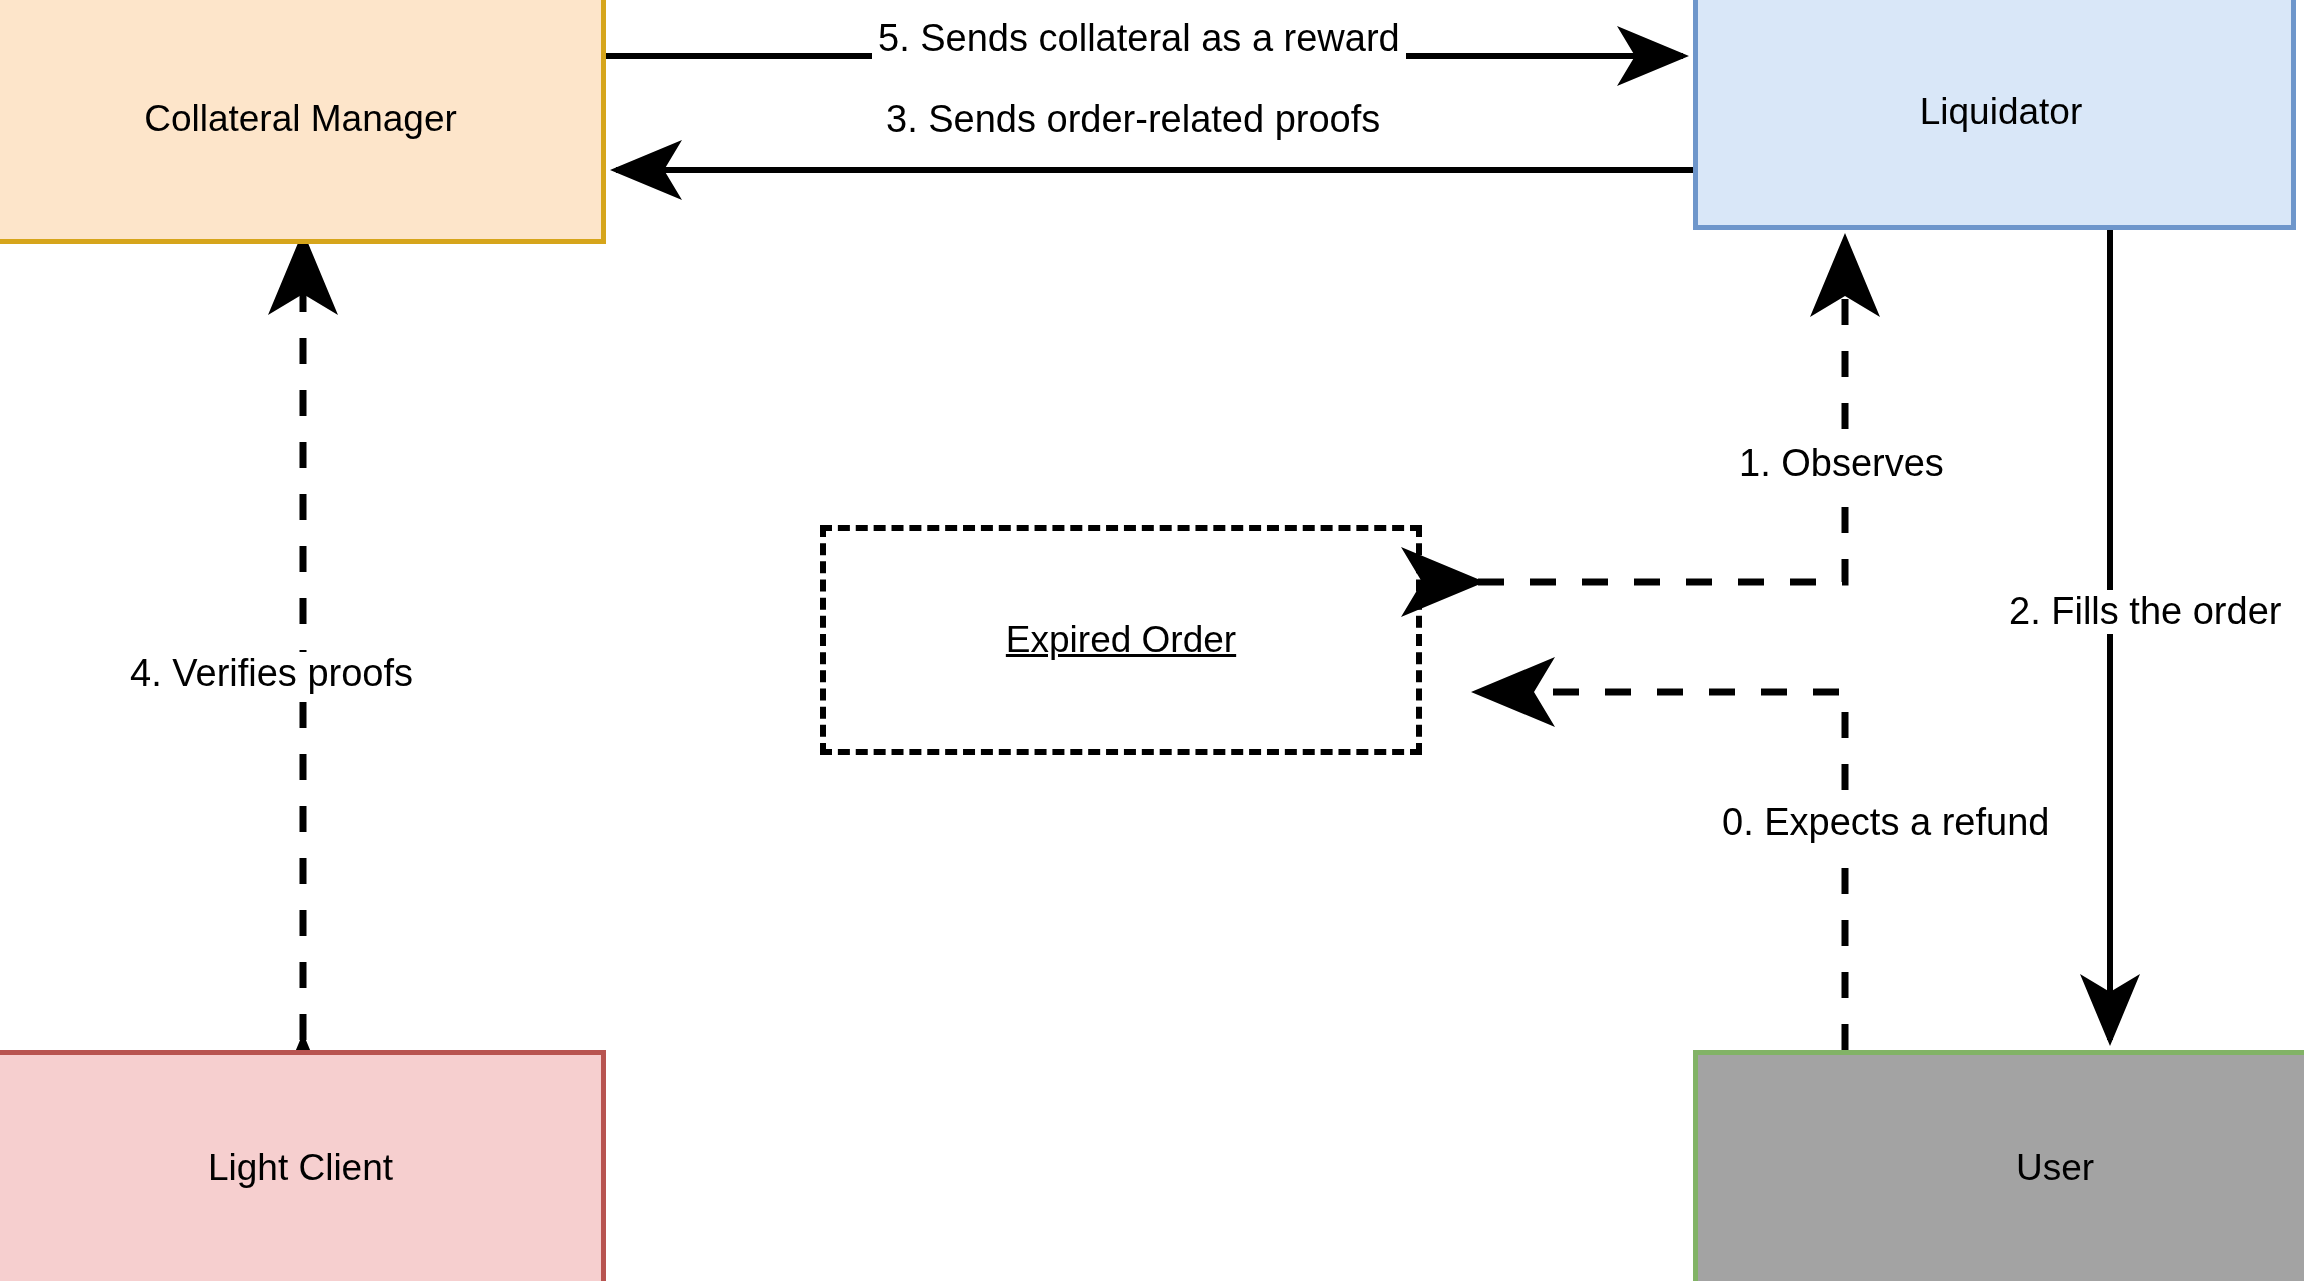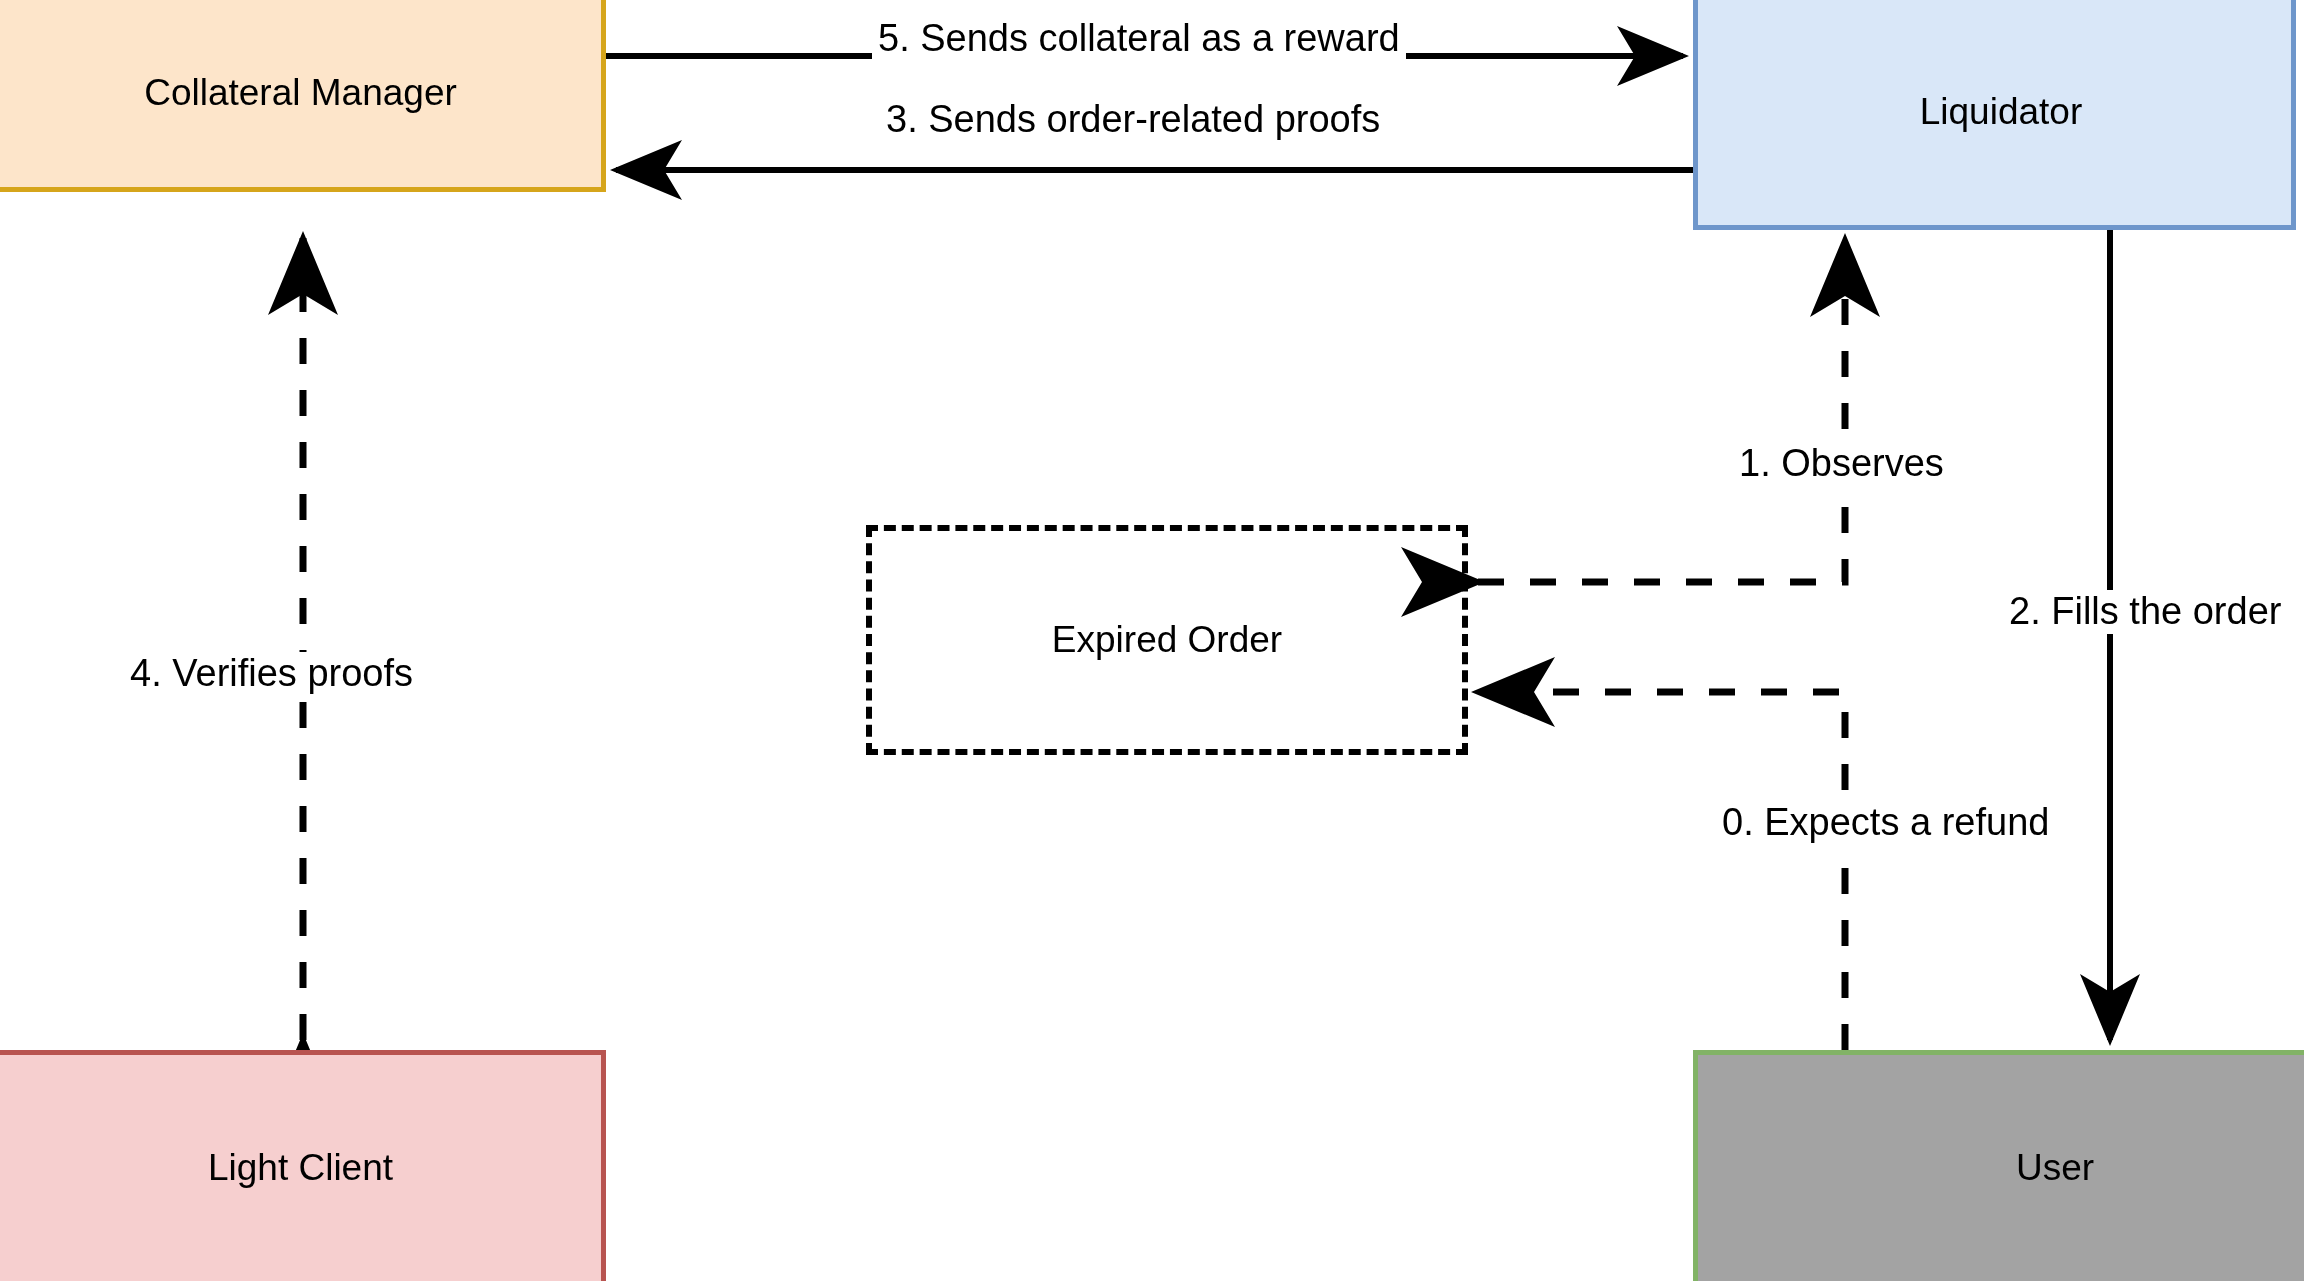--- a/index.html
+++ b/index.html
@@ -23,38 +23,39 @@
     justify-content: center;
     text-align: center;
   }
   .node-label {
     font-size: 37px;
     color: #000000;
     line-height: 1.2;
     white-space: nowrap;
   }
   #node-collateral-manager {
-    left: 0px;  top: 0px;  width: 606px;  height: 192px;
+    left: 0px;  top: 0px;  width: 606px;  height: 244px;
     background: #fde5ca;
     border: 5px solid #d6a51b;
     border-left: 0;
     border-top: 0;
     text-align: right;
   }
   #node-liquidator {
     left: 1693px; top: 0px; width: 603px; height: 230px;
     background: #d9e7f8;
     border: 5px solid #6e96cb;
     border-top: 0;
     padding-left: 13px;
   }
   #node-expired-order {
-    left: 866px; top: 525px; width: 602px; height: 230px;
+    left: 820px; top: 525px; width: 602px; height: 230px;
     background: transparent;
     border: 6px dashed #000000;
+    text-decoration: underline;
   }
   #node-light-client {
     left: 0px; top: 1050px; width: 606px; height: 231px;
     background: #f6cfcf;
     border: 5px solid #b85450;
     border-left: 0;
     border-bottom: 0;
   }
   #node-user {
     left: 1693px; top: 1050px; width: 724px; height: 231px;

